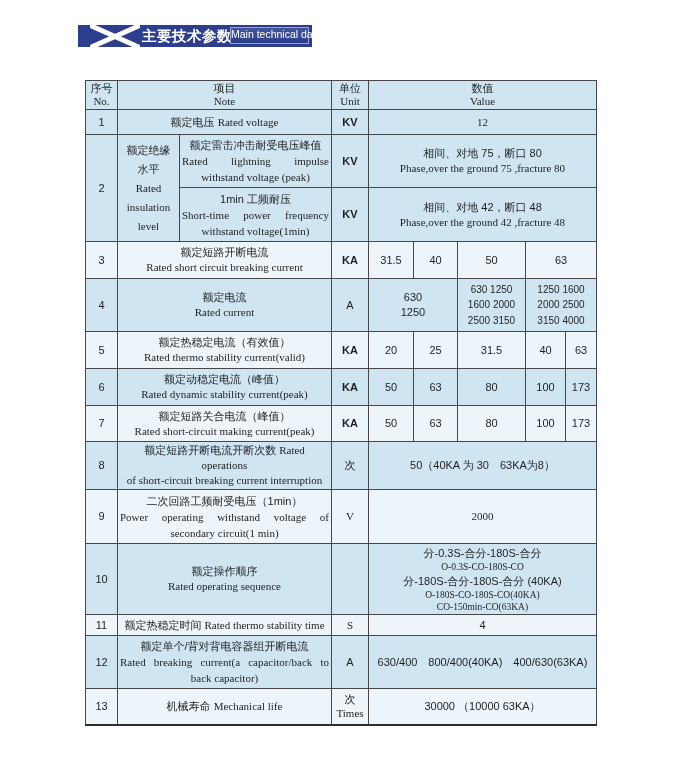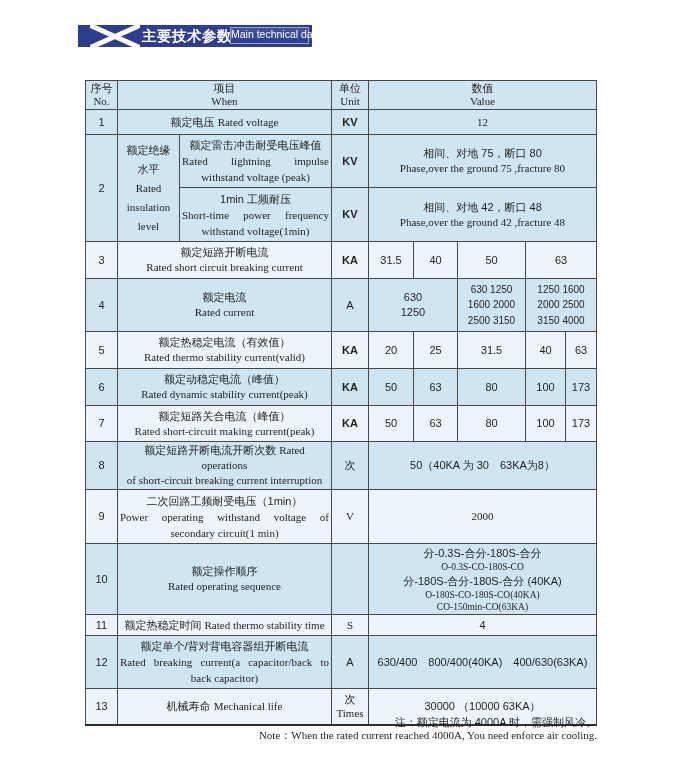--- a/index.html
+++ b/index.html
@@ -70,21 +70,21 @@
     </colgroup>
 
     <tbody>
         <tr class="bb hdr" style="height:28px">
       <td>
         <div>序号</div>
         <div class="sf">No.</div>
       </td>
       <td colspan="2" class="tl">
         <div>项目</div>
-        <div class="sf">When</div>
+        <div class="sf">Note</div>
       </td>
       <td>
         <div>单位</div>
         <div class="sf">Unit</div>
       </td>
       <td colspan="5">
         <div>数值</div>
         <div class="sf">Value</div>
       </td>
     </tr>
@@ -280,18 +280,14 @@
       </td>
       <td class="u2">
         <div>次</div>
         <div class="sf">Times</div>
       </td>
       <td colspan="5">30000 （10000 63KA）</td>
     </tr>
   </tbody>
     </table>
 
-  <div class="note">
-    <div class="note-zh">注：额定电流为 4000A 时，需强制风冷。</div>
-    <div class="note-en">Note：When the rated current reached 4000A, You need enforce air cooling.</div>
-  </div>
 
 </div>
 
 </body></html>

